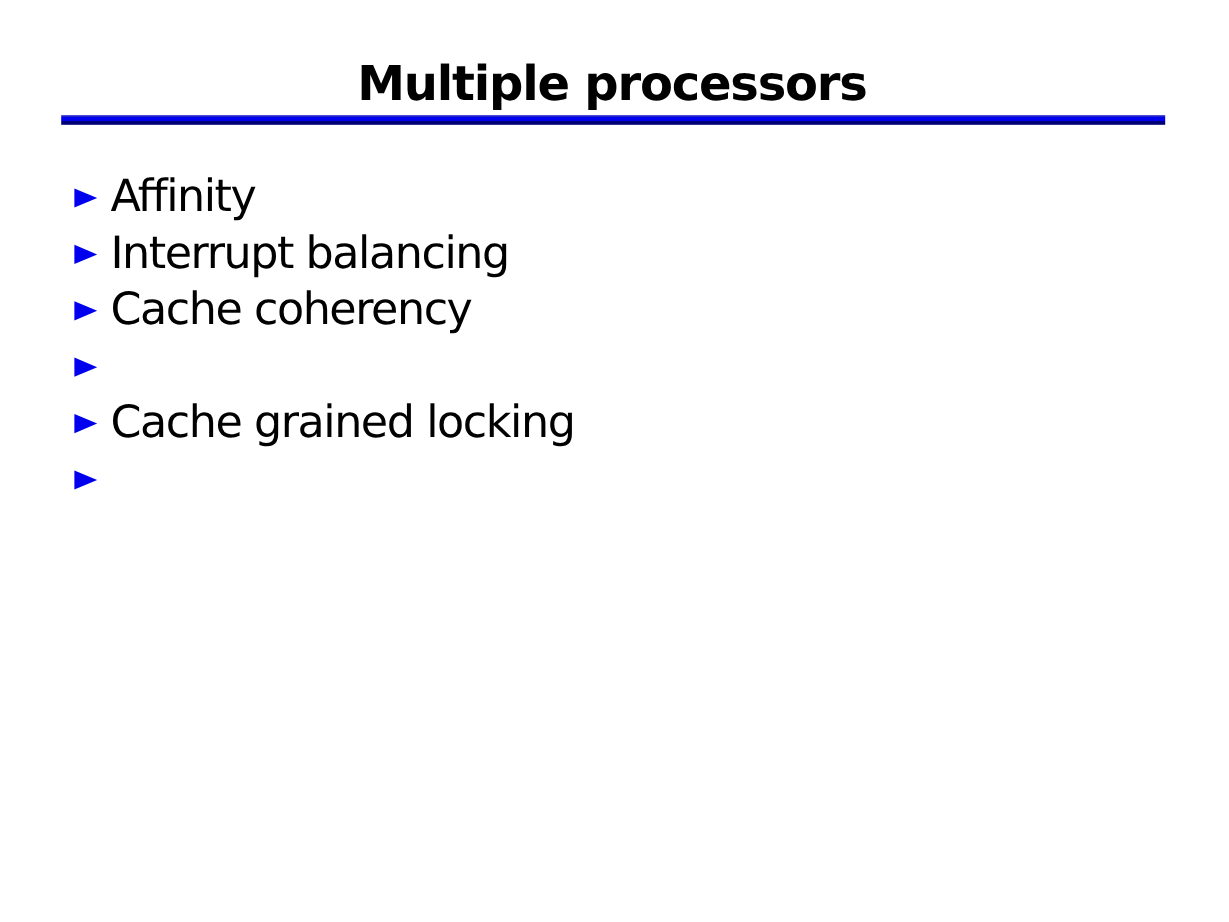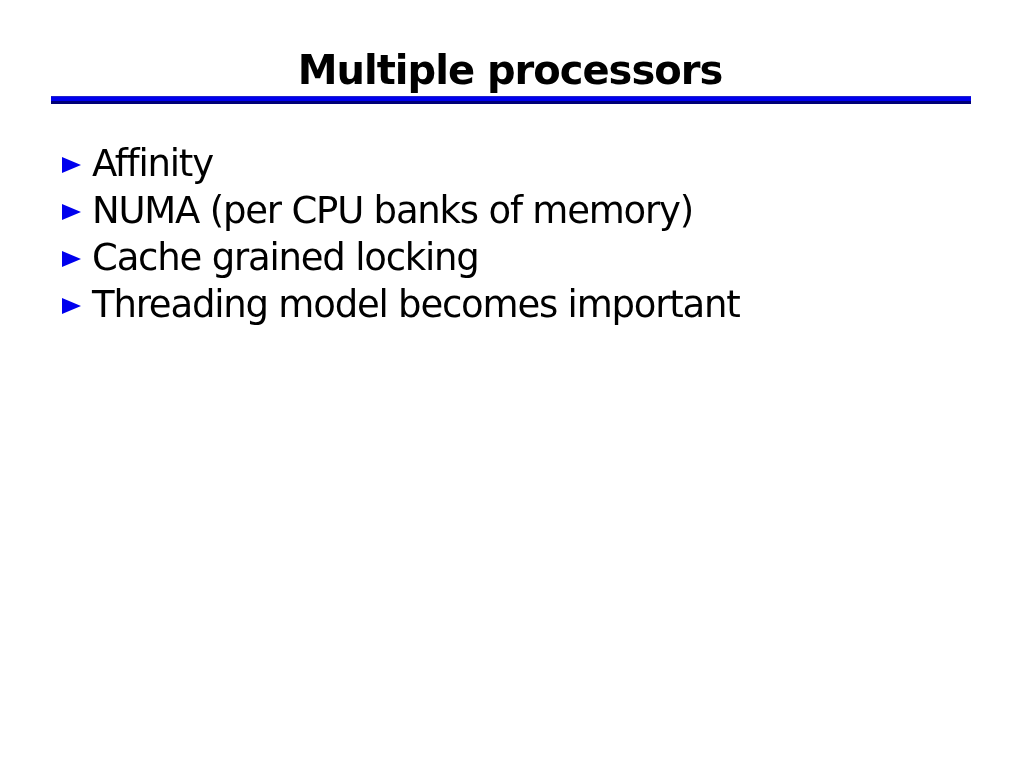--- a/index.html
+++ b/index.html
@@ -90,25 +90,31 @@
 
   <div class="title-rule"></div>
 
   <ul class="bullet-list">
     <li class="bullet-item">
       <span class="tri"></span>
       <span class="bullet-text">Affinity</span>
     </li>
     <li class="bullet-item">
       <span class="tri"></span>
-      <span class="bullet-text">NUMA (per CPU banks of memory)</span>
+      <span class="bullet-text">Interrupt balancing</span>
+    </li>
+    <li class="bullet-item">
+      <span class="tri"></span>
+      <span class="bullet-text">Cache coherency</span>
+    </li>
+    <li class="bullet-item">
+      <span class="tri"></span>
     </li>
     <li class="bullet-item">
       <span class="tri"></span>
       <span class="bullet-text">Cache grained locking</span>
     </li>
     <li class="bullet-item">
       <span class="tri"></span>
-      <span class="bullet-text">Threading model becomes important</span>
     </li>
   </ul>
 
 </div>
 
 </body></html>

